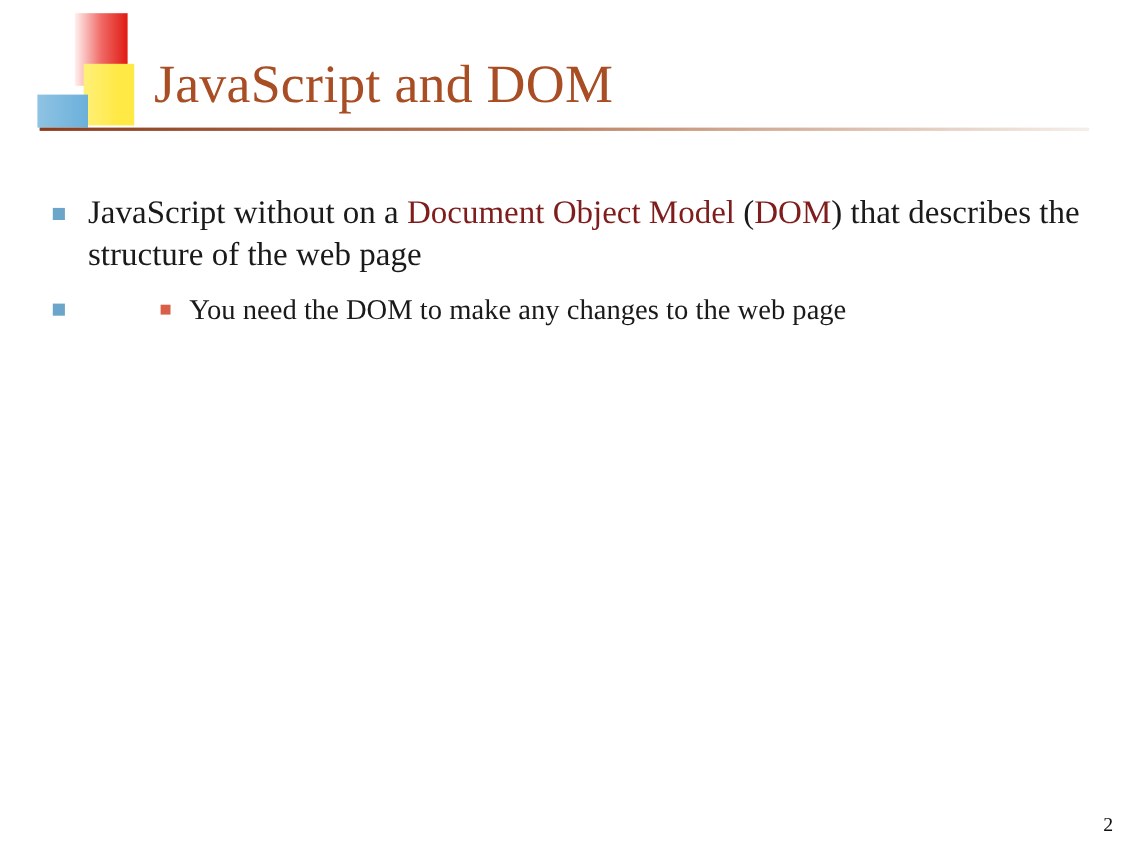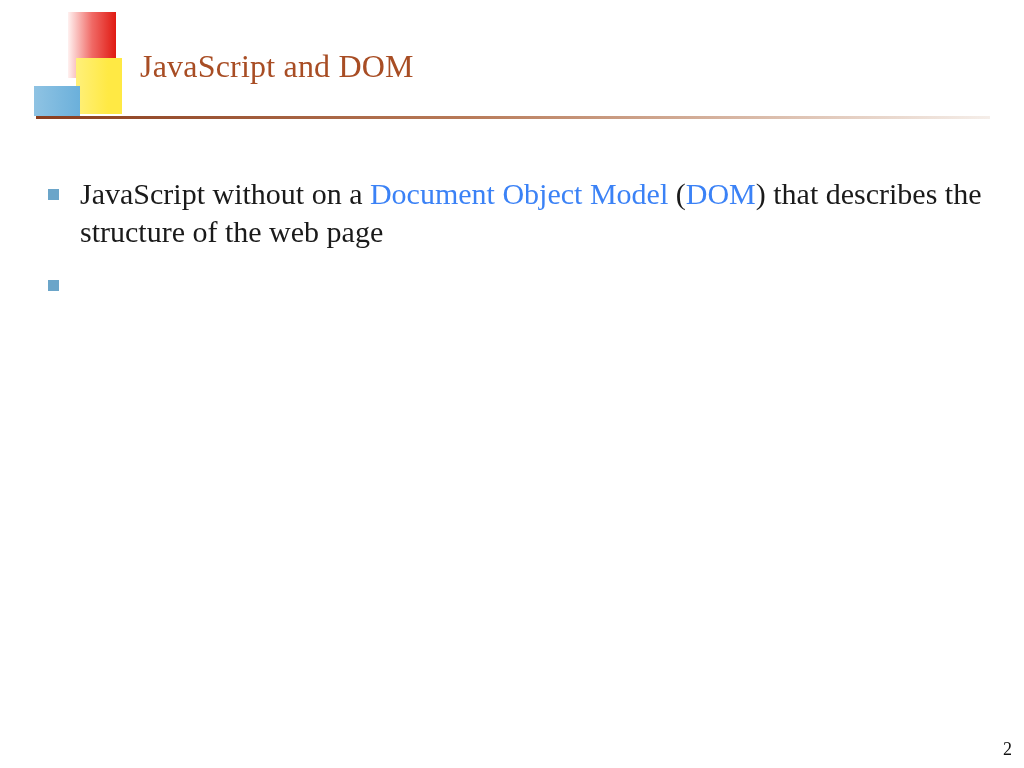--- a/index.html
+++ b/index.html
@@ -55,21 +55,21 @@
     width: 954px;
     height: 3px;
     background: linear-gradient(90deg, #8a3d1e 0%, #b87a58 45%, #f5eee9 100%);
     z-index: 0;
   }
 
   .slide-title {
     position: absolute;
     top: 48px;
     left: 140px;
-    font-size: 32px;
+    font-size: 49px;
     color: #a84d24;
     font-weight: 400;
     letter-spacing: 0.2px;
   }
 
   
   .content {
     position: absolute;
     top: 175px;
     left: 40px;
@@ -114,21 +114,21 @@
   ul.lvl2 > li::before {
     content: "";
     position: absolute;
     left: 2px;
     top: 15px;
     width: 9px;
     height: 9px;
     background: #d95f48;
   }
 
-  .hl { color: #3b82f6; }
+  .hl { color: #7f1d1d; }
   .ital { font-style: italic; }
 
   .page-number {
     position: absolute;
     right: 12px;
     bottom: 8px;
     font-size: 18px;
     color: #111;
   }
 </style>
@@ -145,18 +145,19 @@
 
 <div class="slide-title">JavaScript and DOM</div>
 
 <div class="content">
   <ul class="lvl1">
     <li>
       <span>JavaScript without on a </span><span class="hl">Document Object Model</span><span> (</span><span class="hl">DOM</span><span>) that describes the structure of the web page</span>
     </li>
     <li>
       <ul class="lvl2">
+        <li>You need the DOM to make any changes to the web page</li>
       </ul>
     </li>
   </ul>
 </div>
 
 <div class="page-number">2</div>
 
 </body></html>

